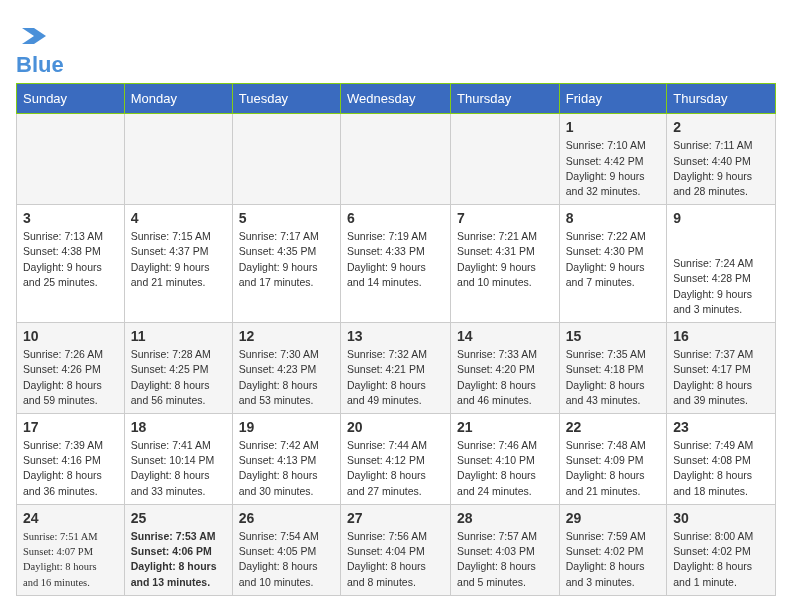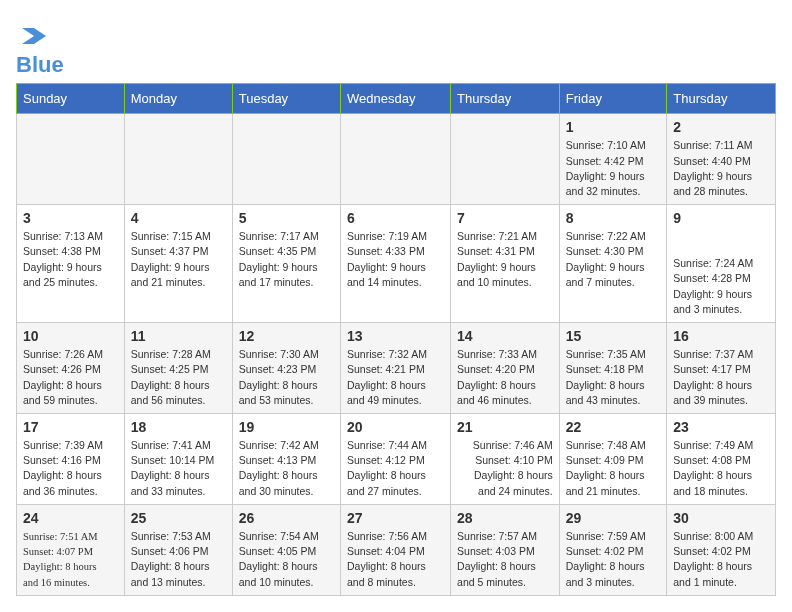--- a/index.html
+++ b/index.html
@@ -270,21 +270,21 @@
         </td>
         <td>
           <div class="day-num">20</div>
           <div class="day-info" style="white-space: pre-line;">Sunrise: 7:44 AM
 Sunset: 4:12 PM
 Daylight: 8 hours
 and 27 minutes.</div>
         </td>
         <td>
           <div class="day-num">21</div>
-          <div class="day-info" style="white-space: pre-line; text-align: right;">Sunrise: 7:46 AM
+          <div class="day-info" style="white-space: pre-line;">Sunrise: 7:46 AM
 Sunset: 4:10 PM
 Daylight: 8 hours
 and 24 minutes.</div>
         </td>
         <td>
           <div class="day-num">22</div>
           <div class="day-info" style="white-space: pre-line;">Sunrise: 7:48 AM
 Sunset: 4:09 PM
 Daylight: 8 hours
 and 21 minutes.</div>
@@ -300,21 +300,21 @@
       <tr>
         <td>
           <div class="day-num">24</div>
           <div class="day-info" style="white-space: pre-line; font-family: Liberation Serif, serif;">Sunrise: 7:51 AM
 Sunset: 4:07 PM
 Daylight: 8 hours
 and 16 minutes.</div>
         </td>
         <td>
           <div class="day-num">25</div>
-          <div class="day-info" style="white-space: pre-line;">Sunrise: 7:53 AM
+          <div class="day-info" style="white-space: pre-line; font-weight: bold;">Sunrise: 7:53 AM
 Sunset: 4:06 PM
 Daylight: 8 hours
 and 13 minutes.</div>
         </td>
         <td>
           <div class="day-num">26</div>
           <div class="day-info" style="white-space: pre-line;">Sunrise: 7:54 AM
 Sunset: 4:05 PM
 Daylight: 8 hours
 and 10 minutes.</div>

